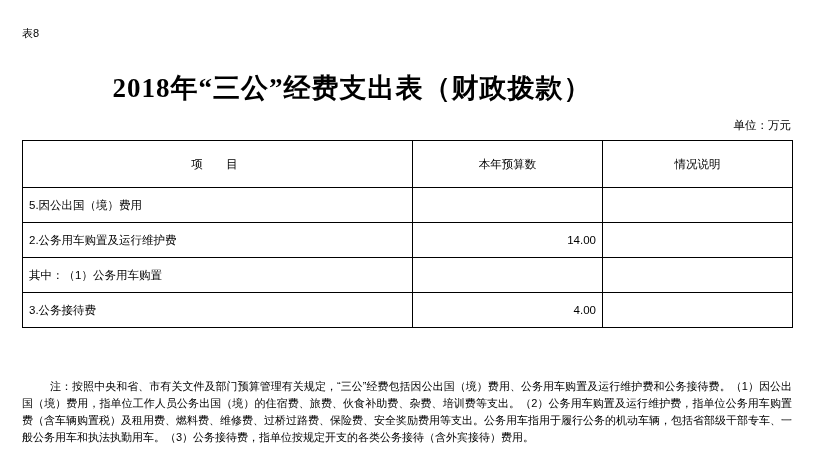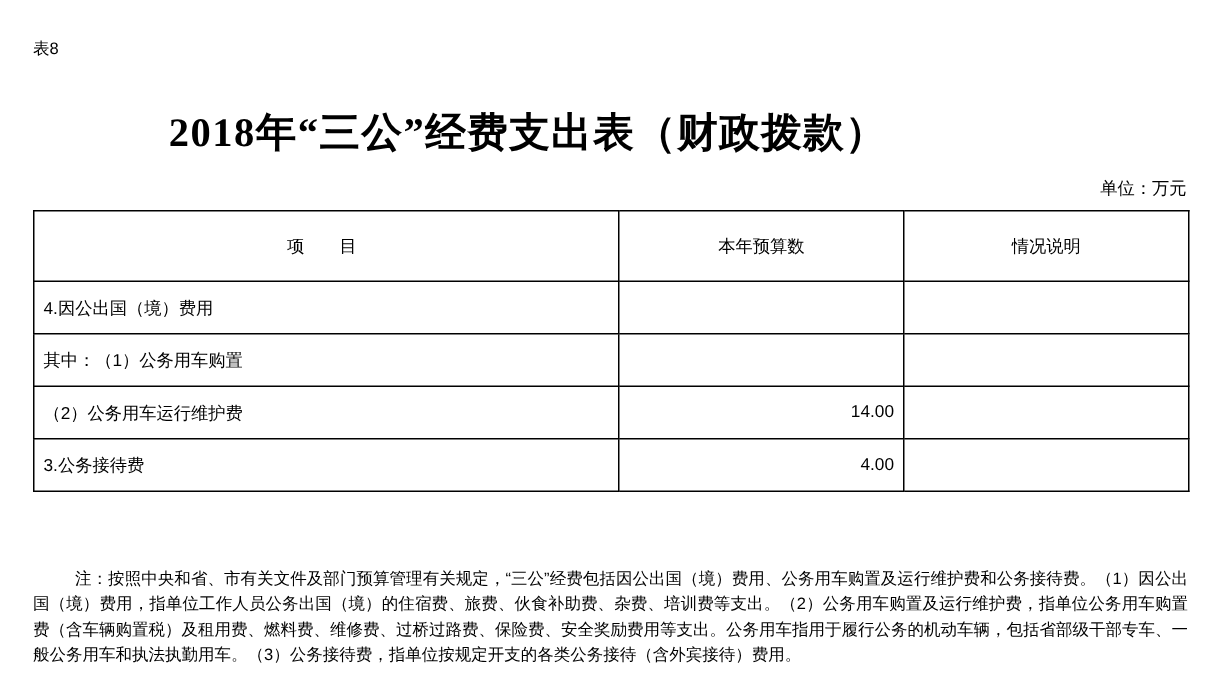--- a/index.html
+++ b/index.html
@@ -117,37 +117,37 @@
     </colgroup>
     <tbody>
       <tr class="header-row">
         <td class="hdr-item">项　目</td>
         <td>本年预算数</td>
         <td>情况说明</td>
       </tr>
 
 
       <tr class="body-row">
-        <td class="indent1">4.因公出国（境）费用</td>
+        <td class="indent1">5.因公出国（境）费用</td>
         <td class="amount"></td>
         <td class="note"></td>
       </tr>
 
+      <tr class="body-row">
+        <td class="indent1">2.公务用车购置及运行维护费</td>
+        <td class="amount">14.00</td>
+        <td class="note"></td>
+      </tr>
 
       <tr class="body-row">
         <td class="indent1">其中：（1）公务用车购置</td>
         <td class="amount"></td>
         <td class="note"></td>
       </tr>
 
-      <tr class="body-row">
-        <td class="indent2">（2）公务用车运行维护费</td>
-        <td class="amount">14.00</td>
-        <td class="note"></td>
-      </tr>
 
       <tr class="body-row">
         <td class="indent1">3.公务接待费</td>
         <td class="amount">4.00</td>
         <td class="note"></td>
       </tr>
     </tbody>
   </table>
 
   <div class="notes">

